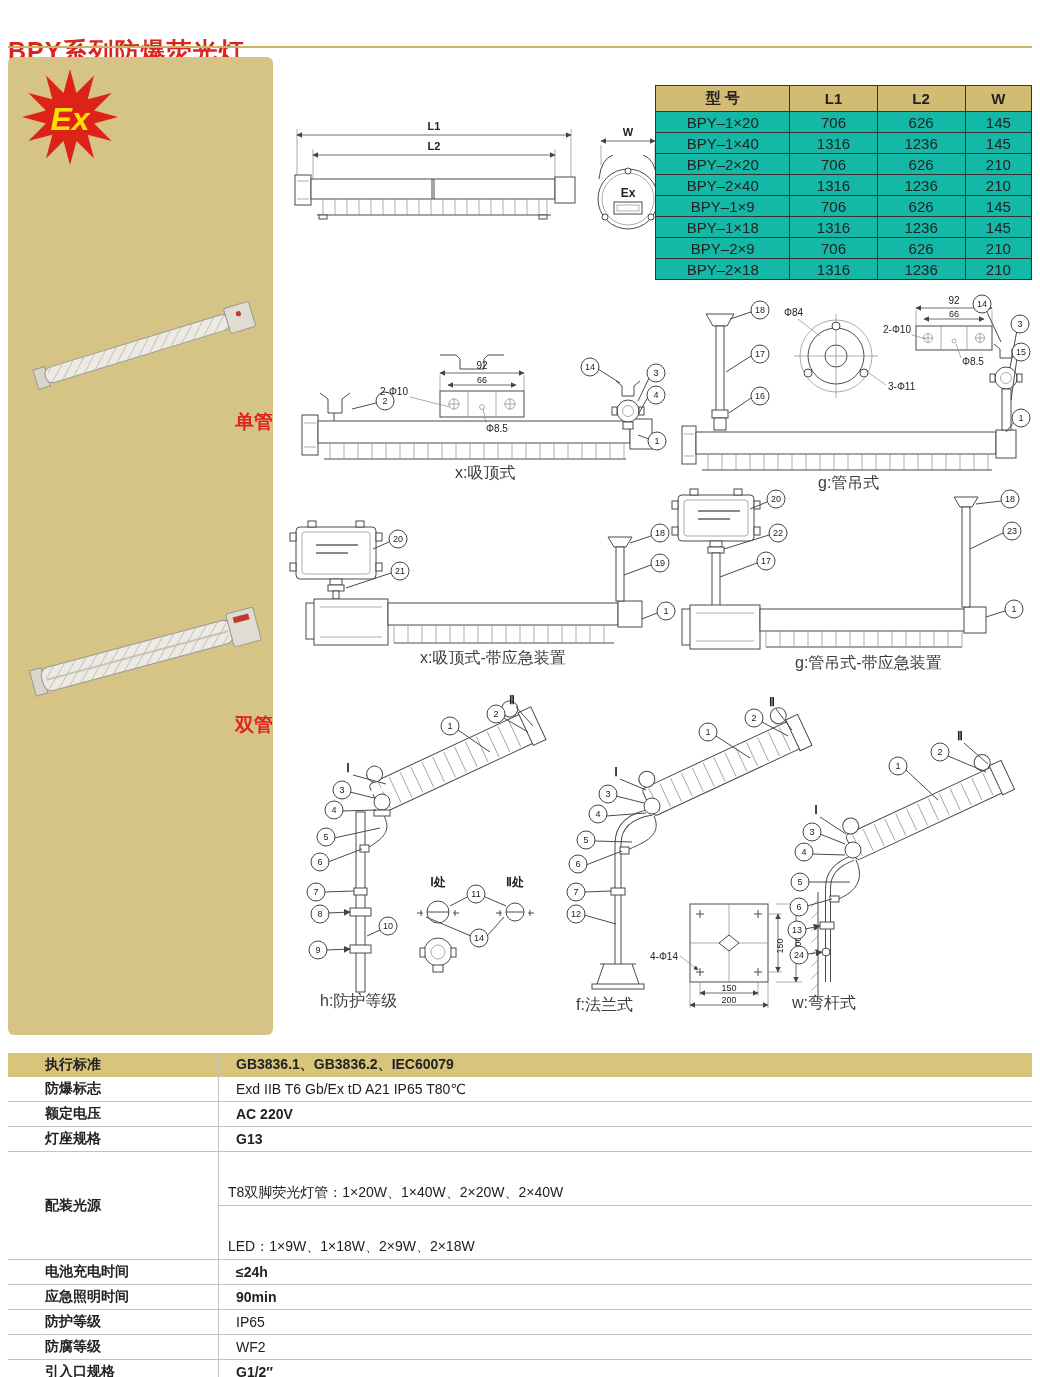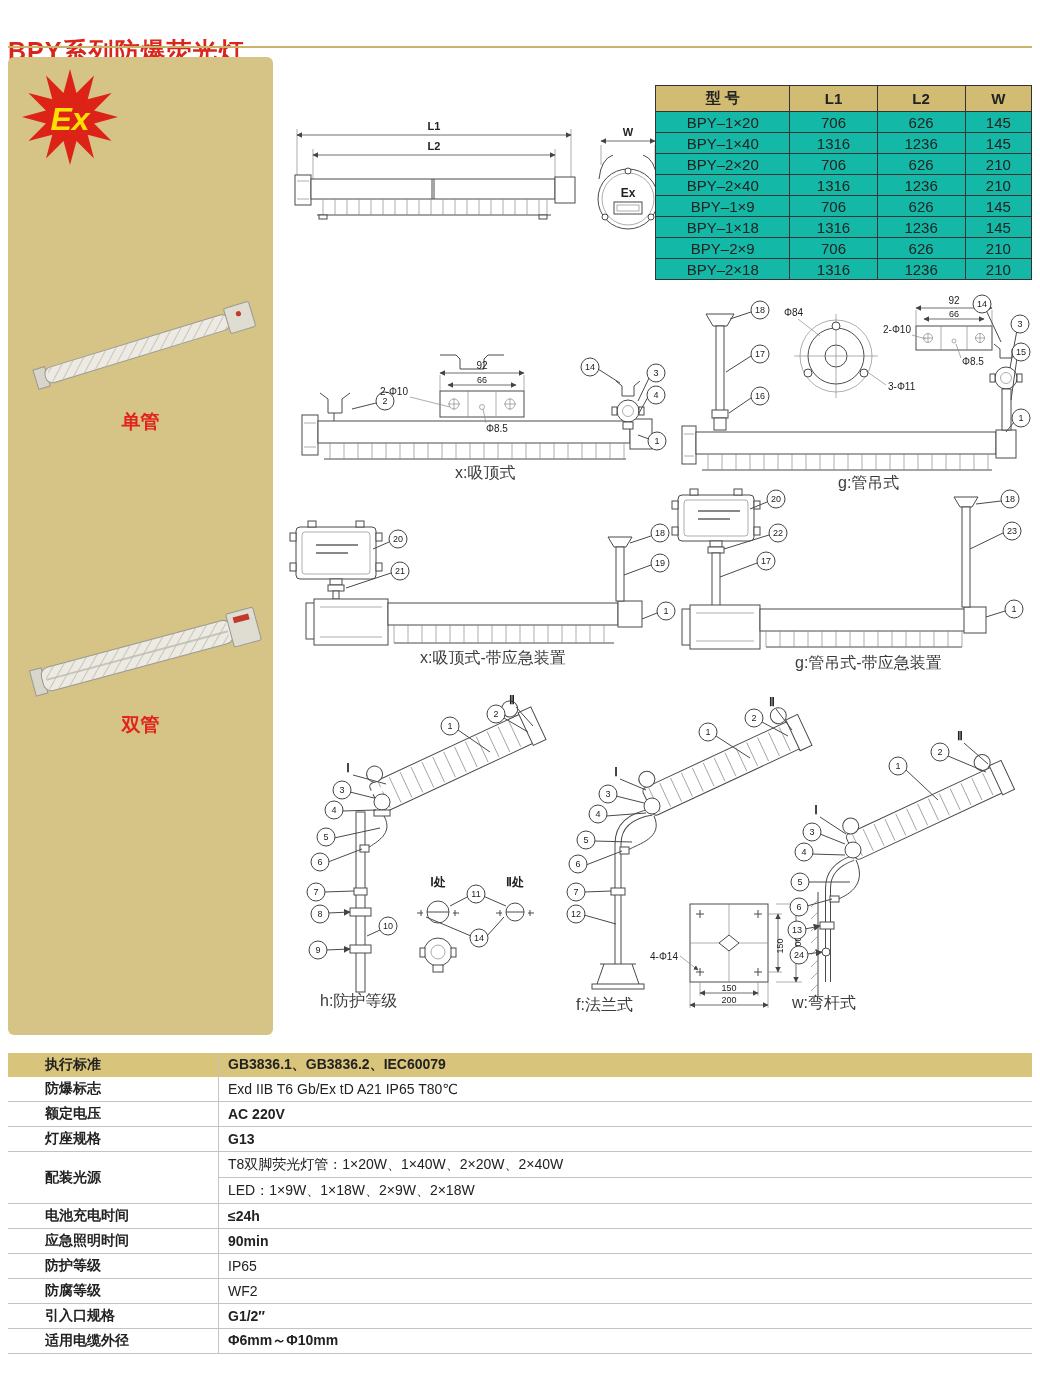--- a/index.html
+++ b/index.html
@@ -3,36 +3,36 @@
 <meta charset="utf-8">
 <style>
   html,body{margin:0;padding:0;}
   body{width:1040px;height:1377px;position:relative;background:#fff;
        font-family:"Liberation Sans","DejaVu Sans",sans-serif;color:#222;}
   .abs{position:absolute;}
   #page-title{left:8px;top:8px;font-size:25px;font-weight:bold;color:#d9251c;letter-spacing:1px;margin-top:27px;}
   #title-rule{left:8px;top:46px;width:1024px;height:2px;background:#c9b26a;}
   #panel{left:8px;top:57px;width:1024px;height:978px;}
   #tan-side{left:0;top:0;width:265px;height:978px;background:#d6c486;border-radius:6px;}
-  .photo-label{width:265px;text-align:center;font-size:19px;color:#e0241c;font-weight:bold;}
+  .photo-label{width:265px;text-align:right;font-size:19px;color:#e0241c;font-weight:bold;}
   .cap{font-size:16px;color:#3c3c3c;}
   
   #models{border-collapse:collapse;font-size:15px;}
   #models th,#models td{border:1px solid #333;text-align:center;padding:0;}
   #models th{background:#d2bc73;height:25px;font-weight:bold;}
   #models td{height:20px;background:#14b8a6;}
   
   #spec{left:8px;top:1053px;width:1024px;}
   .spec-row{display:flex;align-items:stretch;border-bottom:1px solid #c3c3c3;min-height:24px;font-size:14px;}
   .spec-row .lbl{width:210px;padding-left:37px;box-sizing:border-box;font-weight:bold;display:flex;align-items:center;}
-  .spec-row .val{flex:1;padding-left:9px;border-left:1px solid #c3c3c3;display:flex;align-items:center;}
+  .spec-row .val{flex:1;padding-left:17px;border-left:1px solid #c3c3c3;display:flex;align-items:center;}
   .spec-row .val.b{font-weight:bold;}
   .spec-row.gold{background:#d9c47c;border-bottom:none;}
   .spec-row.dbl .val{flex-direction:column;align-items:stretch;padding-left:0;}
-  .spec-row.dbl .val .sub{height:25px;display:flex;align-items:center;padding-left:9px;}
+  .spec-row.dbl .val .sub{height:25px;display:flex;align-items:center;padding-left:9px;margin-top:28px;}
   .spec-row.dbl .val .sub:first-child{border-bottom:1px solid #c3c3c3;}
   
   svg{overflow:visible;}
   svg .ln{stroke:#4a4a4a;fill:none;stroke-width:1;}
   svg .fw{fill:#fff;stroke:#4a4a4a;stroke-width:1;}
   svg .thin{stroke:#8a8a8a;fill:none;stroke-width:0.7;}
   svg .dim{stroke:#4a4a4a;fill:none;stroke-width:0.8;}
   svg text{font-size:10px;fill:#222;font-family:"Liberation Sans",sans-serif;}
   svg text.co{font-size:9px;text-anchor:middle;}
   svg text.rm{font-size:12px;font-weight:bold;text-anchor:middle;}
@@ -308,21 +308,21 @@
         <line class="ln" x1="349" y1="66" x2="343" y2="108"></line>
         <circle class="cc" cx="353" cy="60" r="9"></circle>
         <text class="co" x="353" y="63">15</text>
       </g>
     <g>
         <line class="ln" x1="346" y1="130" x2="338" y2="140"></line>
         <circle class="cc" cx="353" cy="126" r="9"></circle>
         <text class="co" x="353" y="129">1</text>
       </g>
   </svg>
-  <div class="abs cap" style="left:830px;top:416px;">g:管吊式</div>
+  <div class="abs cap" style="left:810px;top:416px;">g:管吊式</div>
 
   <svg class="abs" style="left:270px;top:462px;" width="400" height="152">
     <rect class="fw" x="18" y="8" width="80" height="52" rx="4"></rect>
     <rect class="thin" x="24" y="13" width="68" height="42" rx="3" fill="none"></rect>
     <rect class="fw" x="12" y="14" width="6" height="8"></rect>
       <rect class="fw" x="12" y="44" width="6" height="8"></rect>
     <rect class="fw" x="98" y="14" width="6" height="8"></rect>
       <rect class="fw" x="98" y="44" width="6" height="8"></rect>
     <rect class="fw" x="30" y="2" width="8" height="6"></rect>
       <rect class="fw" x="78" y="2" width="8" height="6"></rect>

